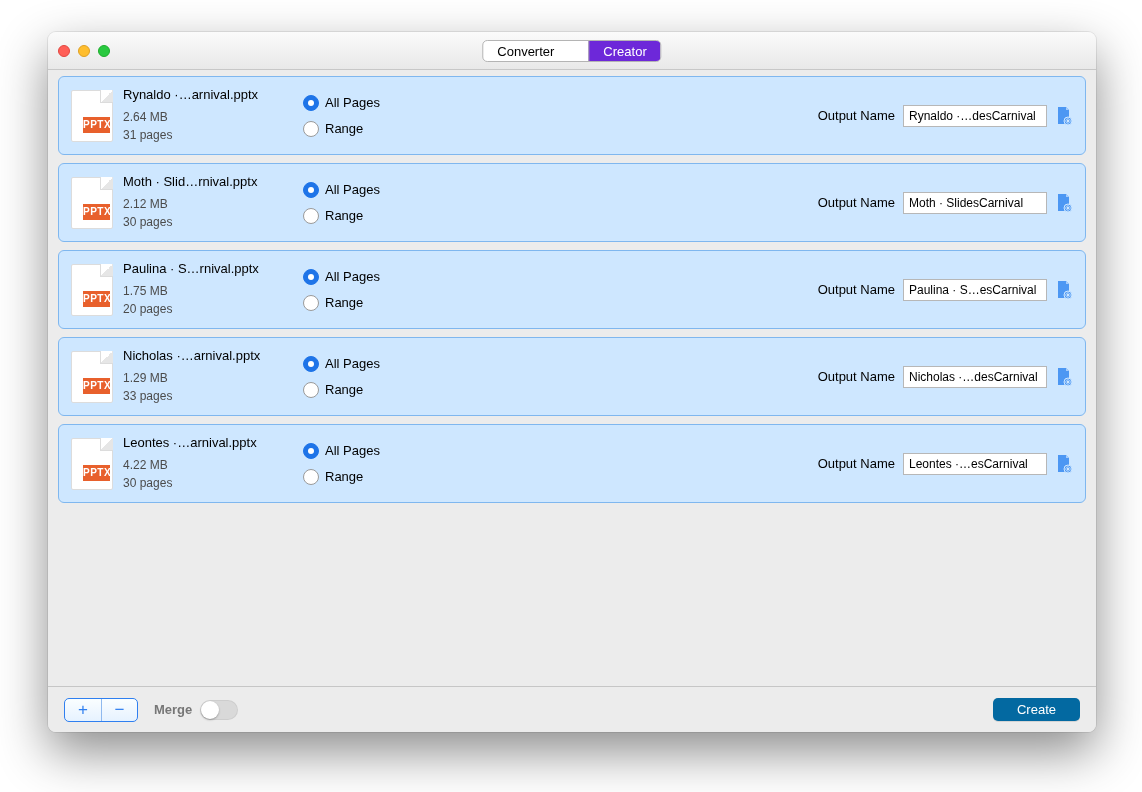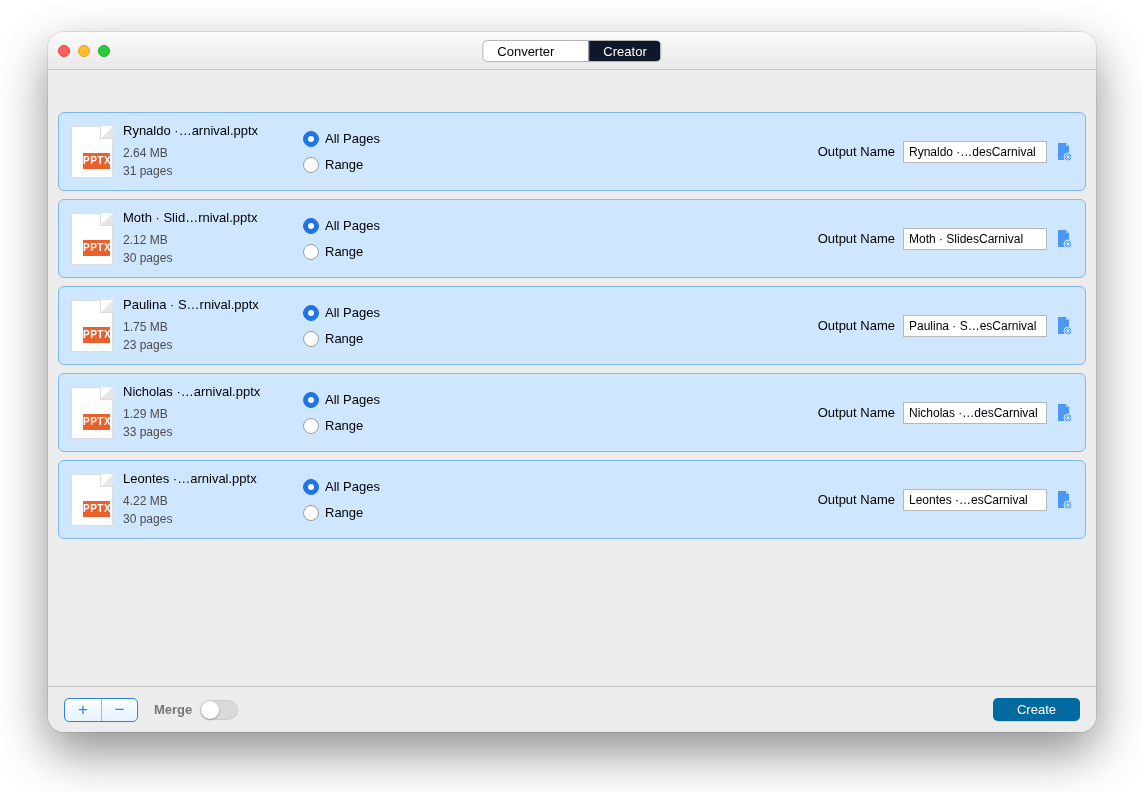--- a/index.html
+++ b/index.html
@@ -12,26 +12,25 @@
     font-size: 13px;
     color: #000;
   }
   .window {
     position: absolute;
     top: 32px;
     left: 48px;
     width: 1048px;
     height: 700px;
     background: #ececec;
-    border-radius: 16px;
+    border-radius: 8px;
     box-shadow: 0 20px 50px rgba(0,0,0,0.45), 0 0 0 1px rgba(0,0,0,0.08);
     display: flex;
     flex-direction: column;
     overflow: hidden;
-    gap: 36px;
   }
   
   .titlebar {
     height: 38px;
     background: linear-gradient(#fbfbfb,#e8e8e8);
     border-bottom: 1px solid #c7c7c7;
     display: flex;
     align-items: center;
     padding: 0 10px;
     position: relative;
@@ -51,21 +50,21 @@
     height: 22px;
     background: #fff;
   }
   .seg span {
     padding: 2px 14px;
     font-size: 13px;
     line-height: 18px;
     cursor: default;
   }
   .seg .active {
-    background: #0f172a;
+    background: #6d28d9;
     color: #fff;
     margin-left: 20px;
   }
   .seg span + span { border-left: 1px solid #b4b4b4; }
 
   
   .list {
     flex: 1;
     padding: 6px 10px;
     overflow: auto;
@@ -272,21 +271,21 @@
       </div>
     </div>
       </div>
       <div class="row">
     <div class="file-icon">
       <div class="band">PPTX</div>
     </div>
     <div class="meta">
       <div class="fname">Paulina · S…rnival.pptx</div>
       <div class="sub">1.75 MB</div>
-      <div class="sub">23 pages</div>
+      <div class="sub">20 pages</div>
     </div>
     <div class="radios">
       <label class="radio">
         <span class="rdot on"></span>
         <span>All Pages</span>
       </label>
       <label class="radio">
         <span class="rdot"></span>
         <span>Range</span>
       </label>

